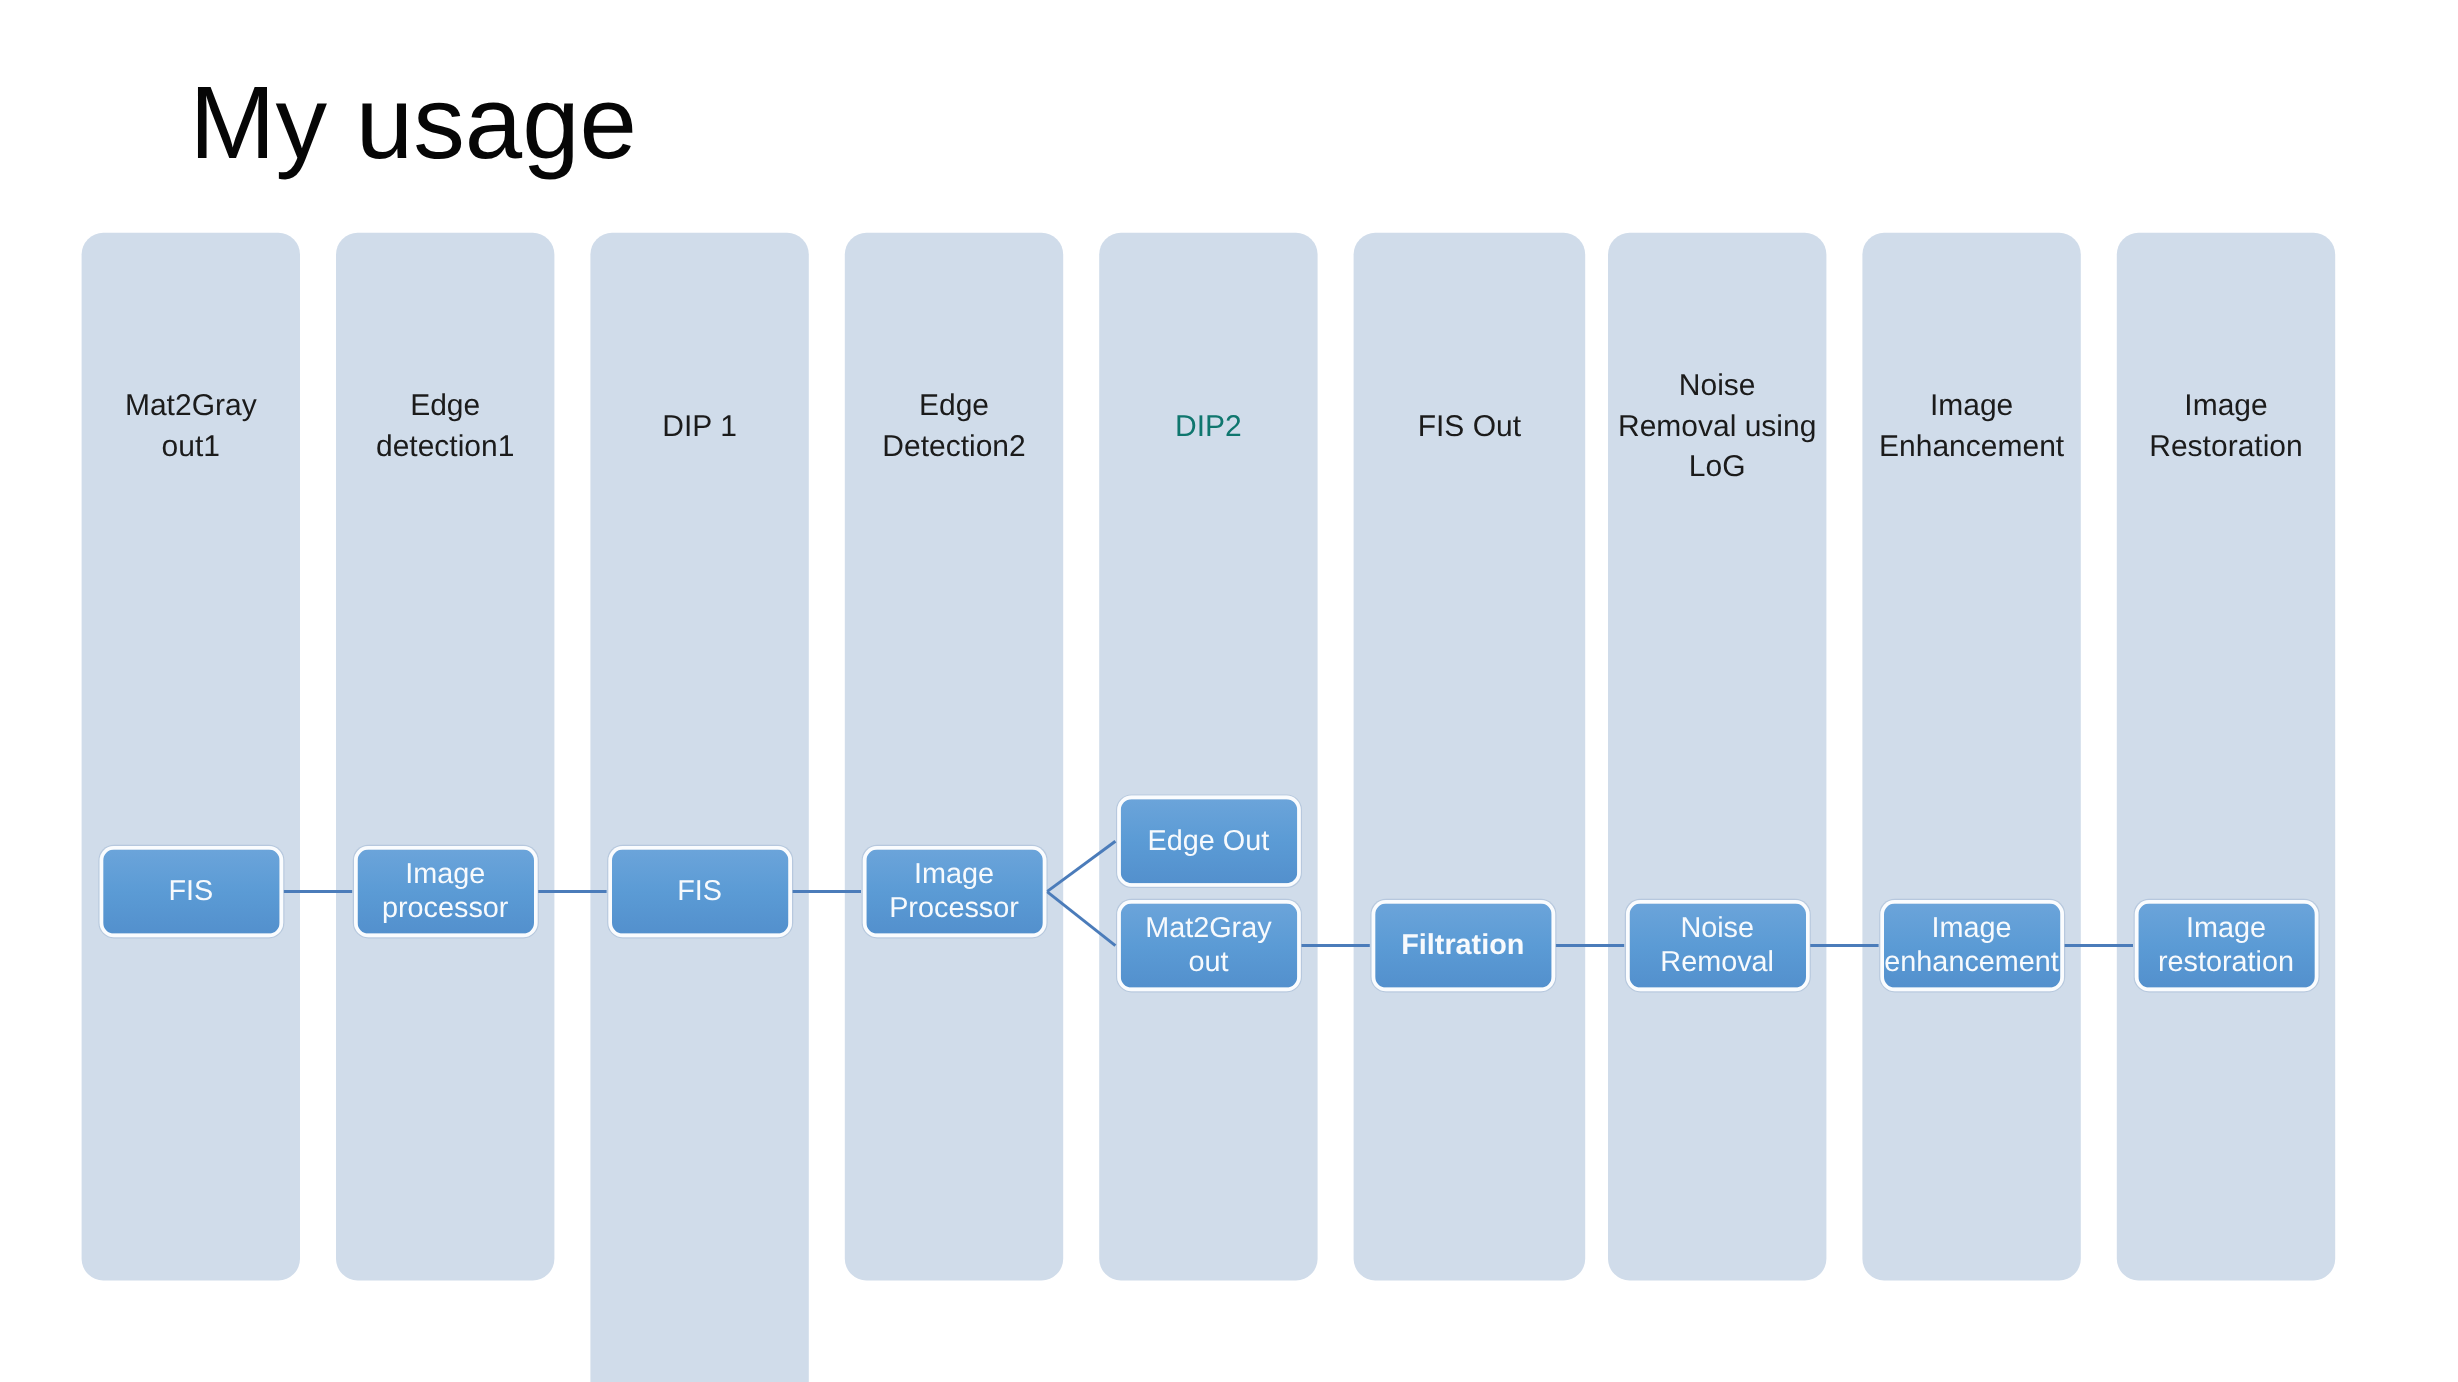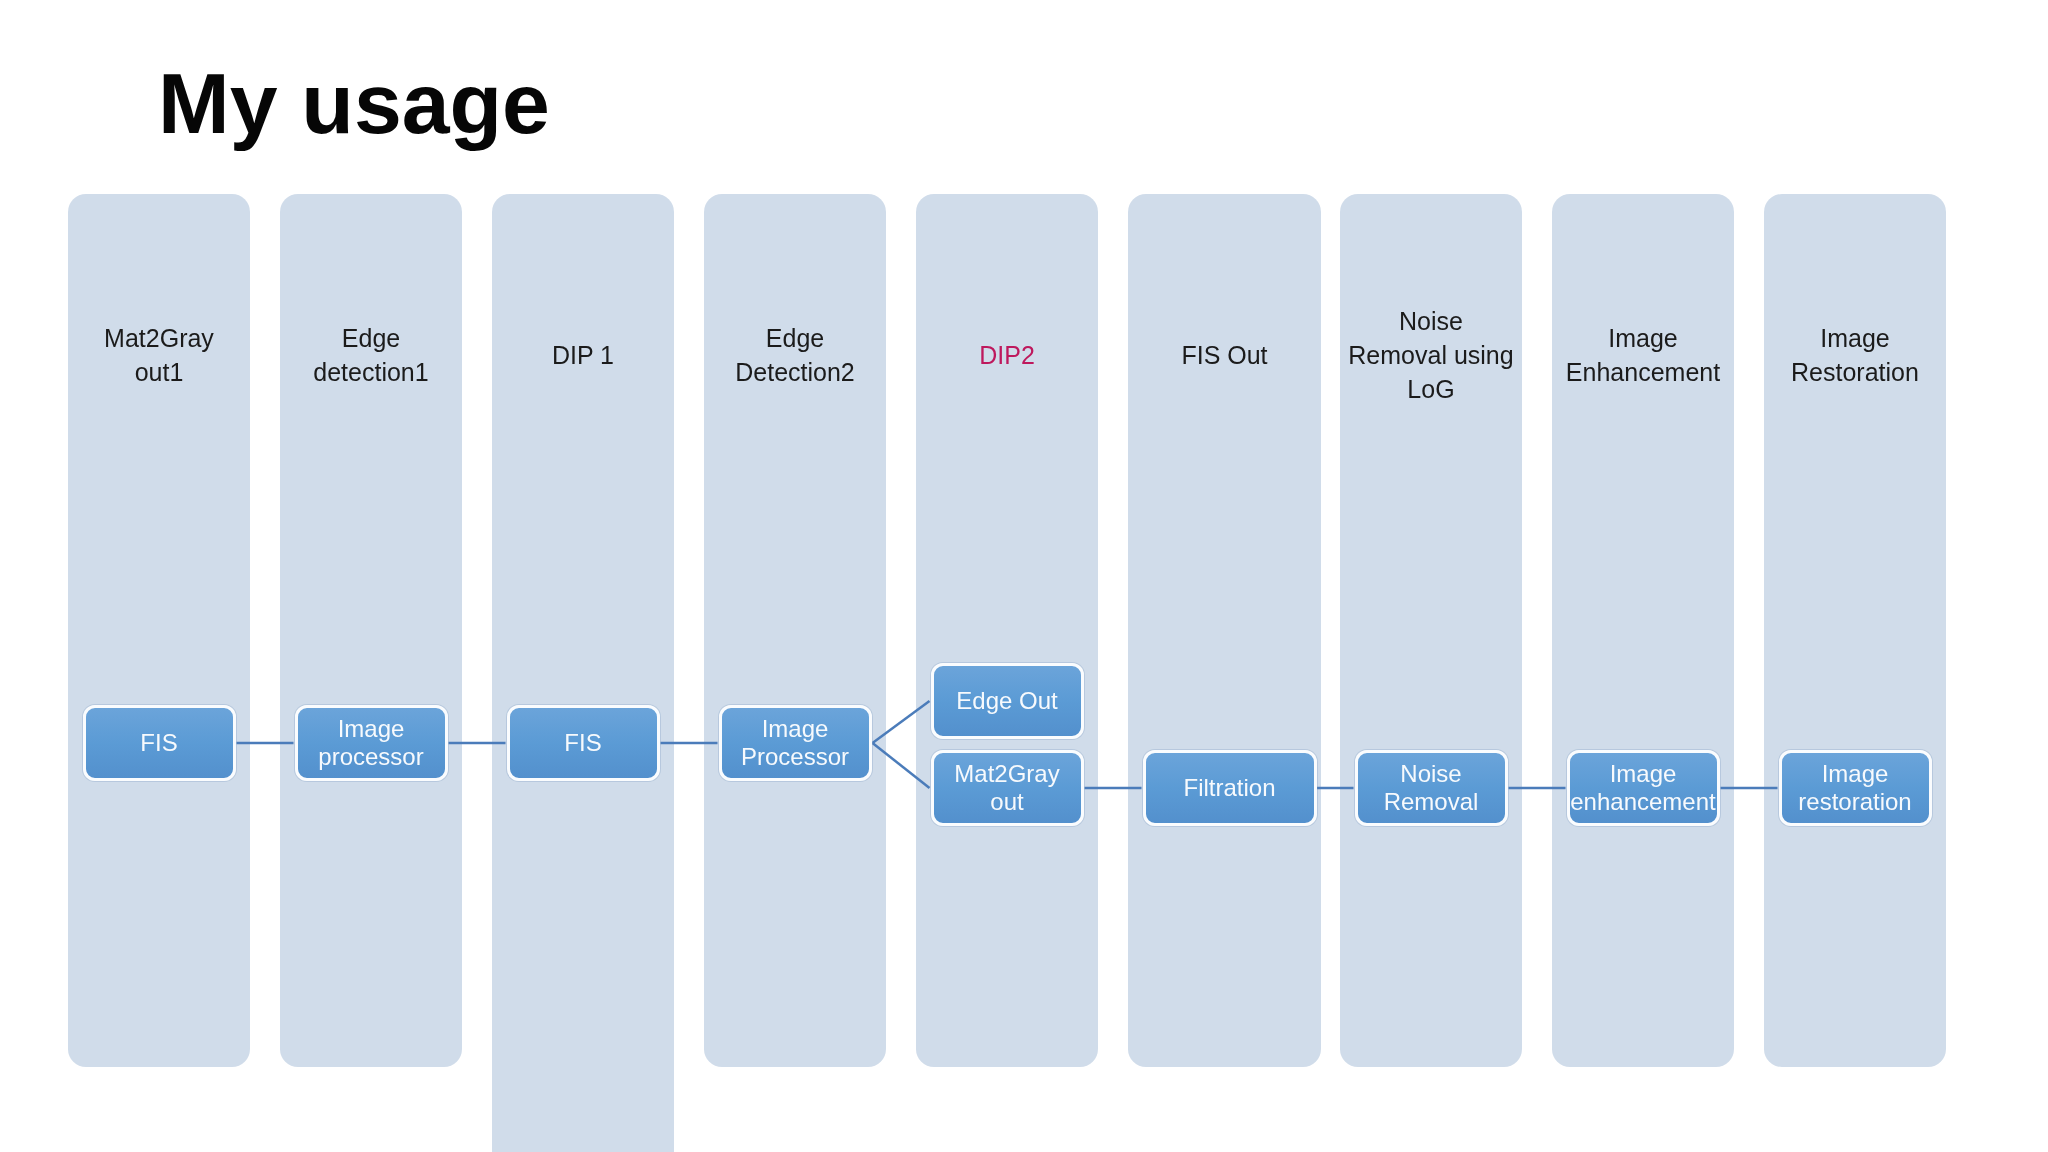--- a/index.html
+++ b/index.html
@@ -14,21 +14,21 @@
     height: 1152px;
     background: #ffffff;
     overflow: hidden;
   }
   .slide-title {
     position: absolute;
     left: 158px;
     top: 60px;
     margin: 0;
     font-size: 86px;
-    font-weight: 700;
+    font-weight: 400;
     letter-spacing: 0px;
     color: #060606;
     line-height: 1.0;
     white-space: nowrap;
   }
   .column {
     position: absolute;
     border-radius: 18px;
   }
   .column-title {
@@ -83,21 +83,21 @@
 detection1</div>
   </div>
       <div class="column" style="left: 492px; top: 194px; width: 182px; height: 1052px; background: rgb(208, 220, 234);">
     <div class="column-title" style="color: rgb(27, 27, 27);">DIP 1</div>
   </div>
       <div class="column" style="left: 704px; top: 194px; width: 182px; height: 873px; background: rgb(208, 220, 234);">
     <div class="column-title" style="color: rgb(27, 27, 27);">Edge
 Detection2</div>
   </div>
       <div class="column" style="left: 916px; top: 194px; width: 182px; height: 873px; background: rgb(208, 220, 234);">
-    <div class="column-title" style="color: #be185d; text-align: right;">DIP2</div>
+    <div class="column-title" style="color: #0f766e; text-align: right;">DIP2</div>
   </div>
       <div class="column" style="left: 1128px; top: 194px; width: 182px; height: 873px; background: rgb(208, 220, 234); padding-left: 11px;">
     <div class="column-title" style="color: rgb(27, 27, 27);">FIS Out</div>
   </div>
       <div class="column" style="left: 1340px; top: 194px; width: 182px; height: 873px; background: rgb(208, 220, 234);">
     <div class="column-title" style="color: rgb(27, 27, 27);">Noise
 Removal using
 LoG</div>
   </div>
       <div class="column" style="left: 1552px; top: 194px; width: 182px; height: 873px; background: rgb(208, 220, 234);">
@@ -135,21 +135,21 @@
     <span class="node-label" style="color: rgb(247, 250, 253);">Image
 Processor</span>
   </div>
       <div class="node" style="left: 930.5px; top: 663px; width: 153px; height: 76px; background: linear-gradient(rgb(107, 164, 218) 0%, rgb(91, 155, 213) 50%, rgb(83, 144, 205) 100%); border-color: rgb(250, 252, 254);">
     <span class="node-label" style="color: rgb(247, 250, 253);">Edge Out</span>
   </div>
       <div class="node" style="left: 930.5px; top: 750px; width: 153px; height: 76px; background: linear-gradient(rgb(107, 164, 218) 0%, rgb(91, 155, 213) 50%, rgb(83, 144, 205) 100%); border-color: rgb(250, 252, 254);">
     <span class="node-label" style="color: rgb(247, 250, 253);">Mat2Gray
 out</span>
   </div>
-      <div class="node" style="left: 1142.5px; top: 750px; width: 174px; height: 76px; background: linear-gradient(rgb(107, 164, 218) 0%, rgb(91, 155, 213) 50%, rgb(83, 144, 205) 100%); border-color: rgb(250, 252, 254);">
+      <div class="node" style="left: 1142.5px; top: 750px; width: 153px; height: 76px; background: linear-gradient(rgb(107, 164, 218) 0%, rgb(91, 155, 213) 50%, rgb(83, 144, 205) 100%); border-color: rgb(250, 252, 254); font-weight: bold;">
     <span class="node-label" style="color: rgb(247, 250, 253);">Filtration</span>
   </div>
       <div class="node" style="left: 1354.5px; top: 750px; width: 153px; height: 76px; background: linear-gradient(rgb(107, 164, 218) 0%, rgb(91, 155, 213) 50%, rgb(83, 144, 205) 100%); border-color: rgb(250, 252, 254);">
     <span class="node-label" style="color: rgb(247, 250, 253);">Noise
 Removal</span>
   </div>
       <div class="node" style="left: 1566.5px; top: 750px; width: 153px; height: 76px; background: linear-gradient(rgb(107, 164, 218) 0%, rgb(91, 155, 213) 50%, rgb(83, 144, 205) 100%); border-color: rgb(250, 252, 254);">
     <span class="node-label" style="color: rgb(247, 250, 253);">Image
 enhancement</span>
   </div>

